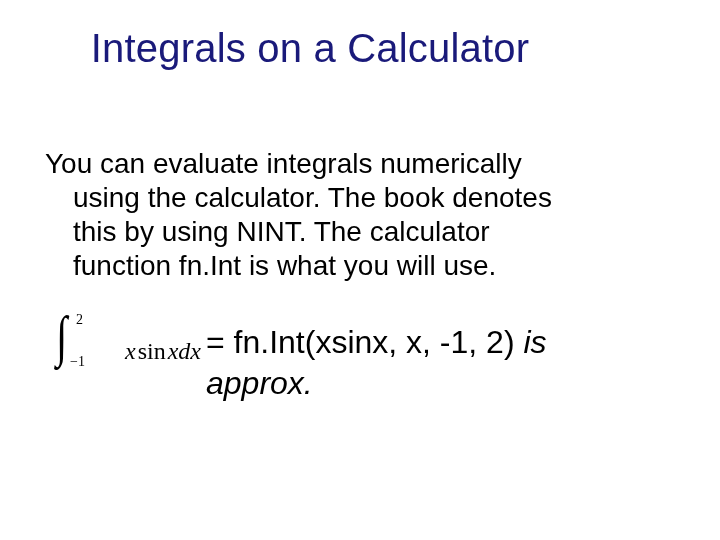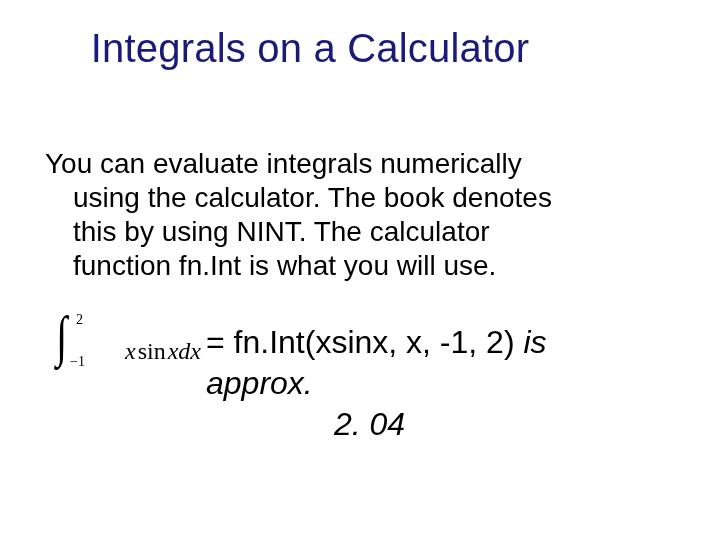--- a/index.html
+++ b/index.html
@@ -120,17 +120,16 @@
     <div class="integral-box">
       <span class="int-sym">∫</span>
       <span class="int-upper">2</span>
       <span class="int-lower">−1</span>
       <span class="int-body">
         <span>x</span><span class="sin">sin</span><span>x</span><span>dx</span>
       </span>
     </div>
     <div class="example-text">
       <span class="eq">= fn.Int(xsinx, x, -1, 2)</span><span class="approx"> is approx.</span>
-      <span class="result-line">2. 04</span>
     </div>
   </div>
 
 </div>
 
 </body></html>

